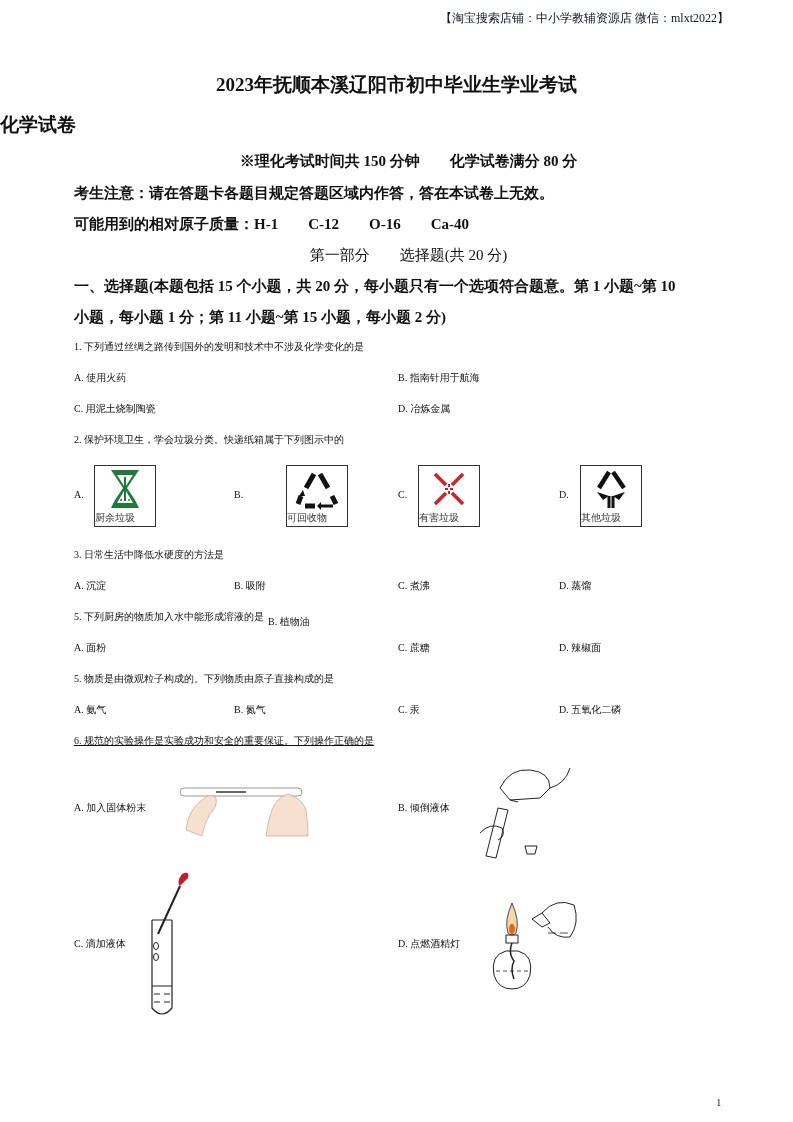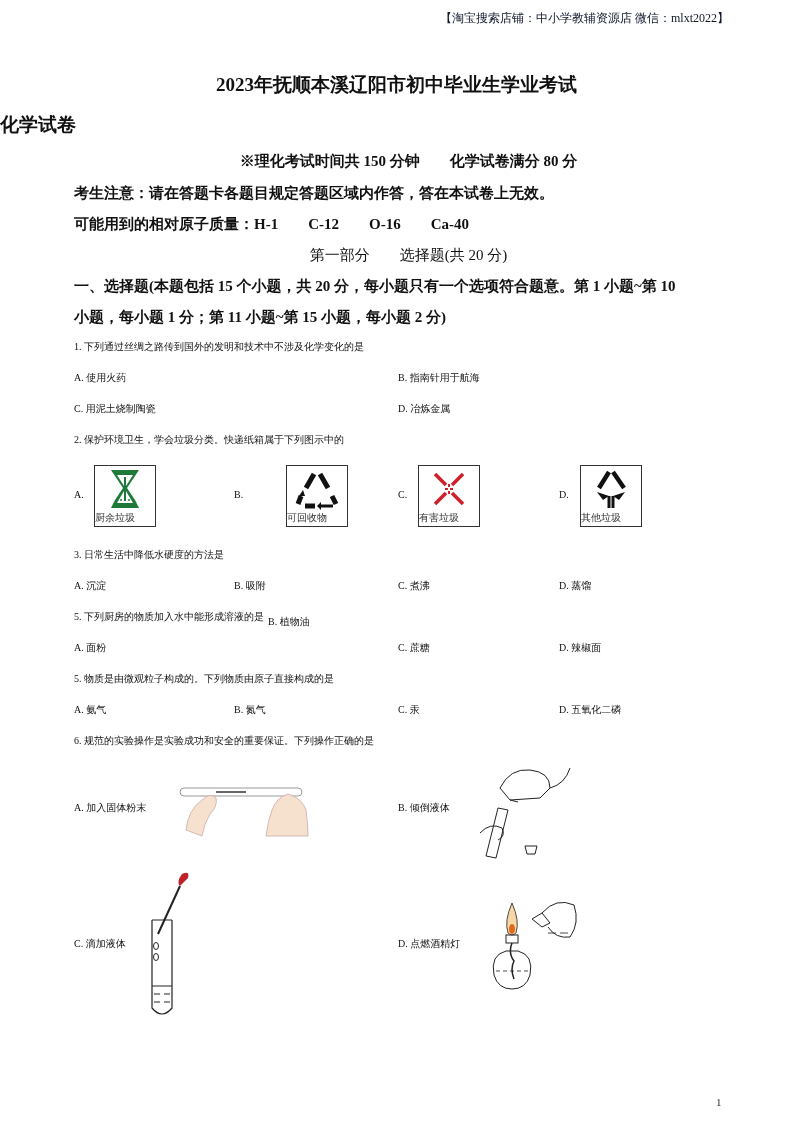--- a/index.html
+++ b/index.html
@@ -116,21 +116,21 @@
 <div class="abs q" style="top:615px; left:234px;margin-left:34px;">B. 植物油</div>
 <div class="abs q" style="top:641px; left:398px;">C. 蔗糖</div>
 <div class="abs q" style="top:641px; left:559px;">D. 辣椒面</div>
 
 <div class="abs q" style="top:672px; left:74px;">5. 物质是由微观粒子构成的。下列物质由原子直接构成的是</div>
 <div class="abs q" style="top:703px; left:74px;">A. 氨气</div>
 <div class="abs q" style="top:703px; left:234px;">B. 氮气</div>
 <div class="abs q" style="top:703px; left:398px;">C. 汞</div>
 <div class="abs q" style="top:703px; left:559px;">D. 五氧化二磷</div>
 
-<div class="abs q" style="top:734px; left:74px;">6. 规范的实验操作是实验成功和安全的重要保证。下列操作正确的是</div>
+<div class="abs q" style="top:734px; left:74px;text-decoration:underline;">6. 规范的实验操作是实验成功和安全的重要保证。下列操作正确的是</div>
 
 <div class="abs q" style="top:801px; left:74px;">A. 加入固体粉末</div>
 <svg class="abs" style="top:780px; left:176px;" width="140" height="58" viewBox="0 0 140 58">
   <rect x="4" y="8" width="122" height="8" rx="4" fill="none" stroke="#999" stroke-width="1"></rect>
   <path d="M40 12 L70 12" stroke="#333" stroke-width="1.5"></path>
   <path d="M10 50 Q12 30 26 20 Q34 12 40 18 Q42 26 34 34 Q28 44 26 56 Z" fill="#f6e1cf" stroke="#caa" stroke-width="0.8"></path>
   <path d="M90 56 Q92 40 96 30 Q100 18 112 14 Q126 18 130 30 Q132 44 132 56 Z" fill="#f6e1cf" stroke="#caa" stroke-width="0.8"></path>
 </svg>
 
 <div class="abs q" style="top:801px; left:398px;">B. 倾倒液体</div>

